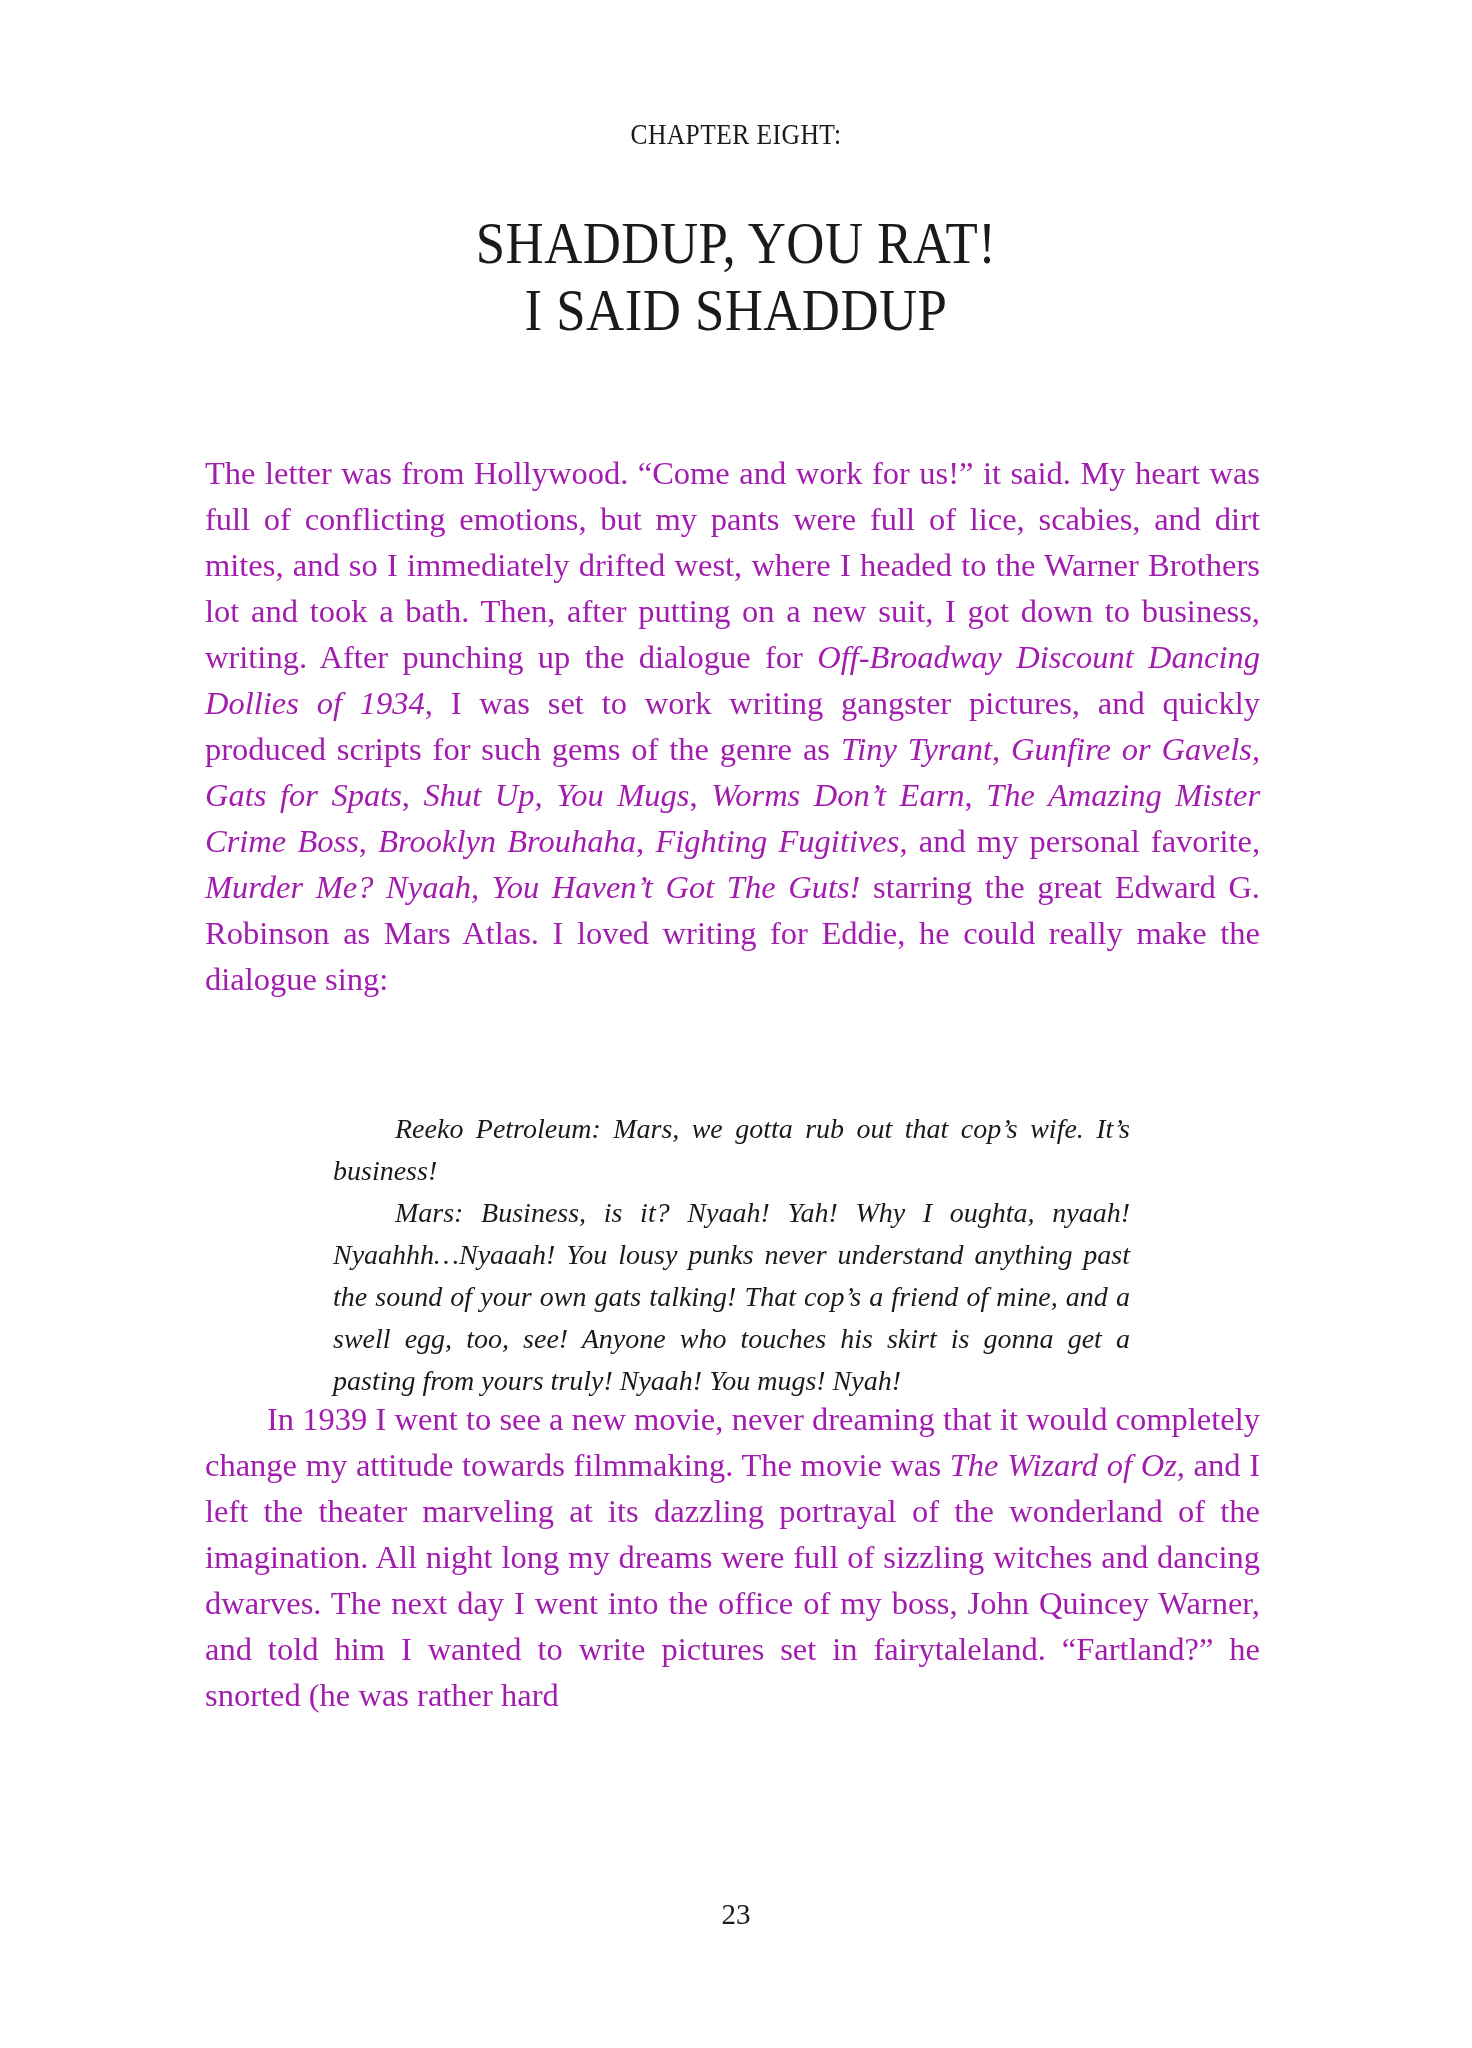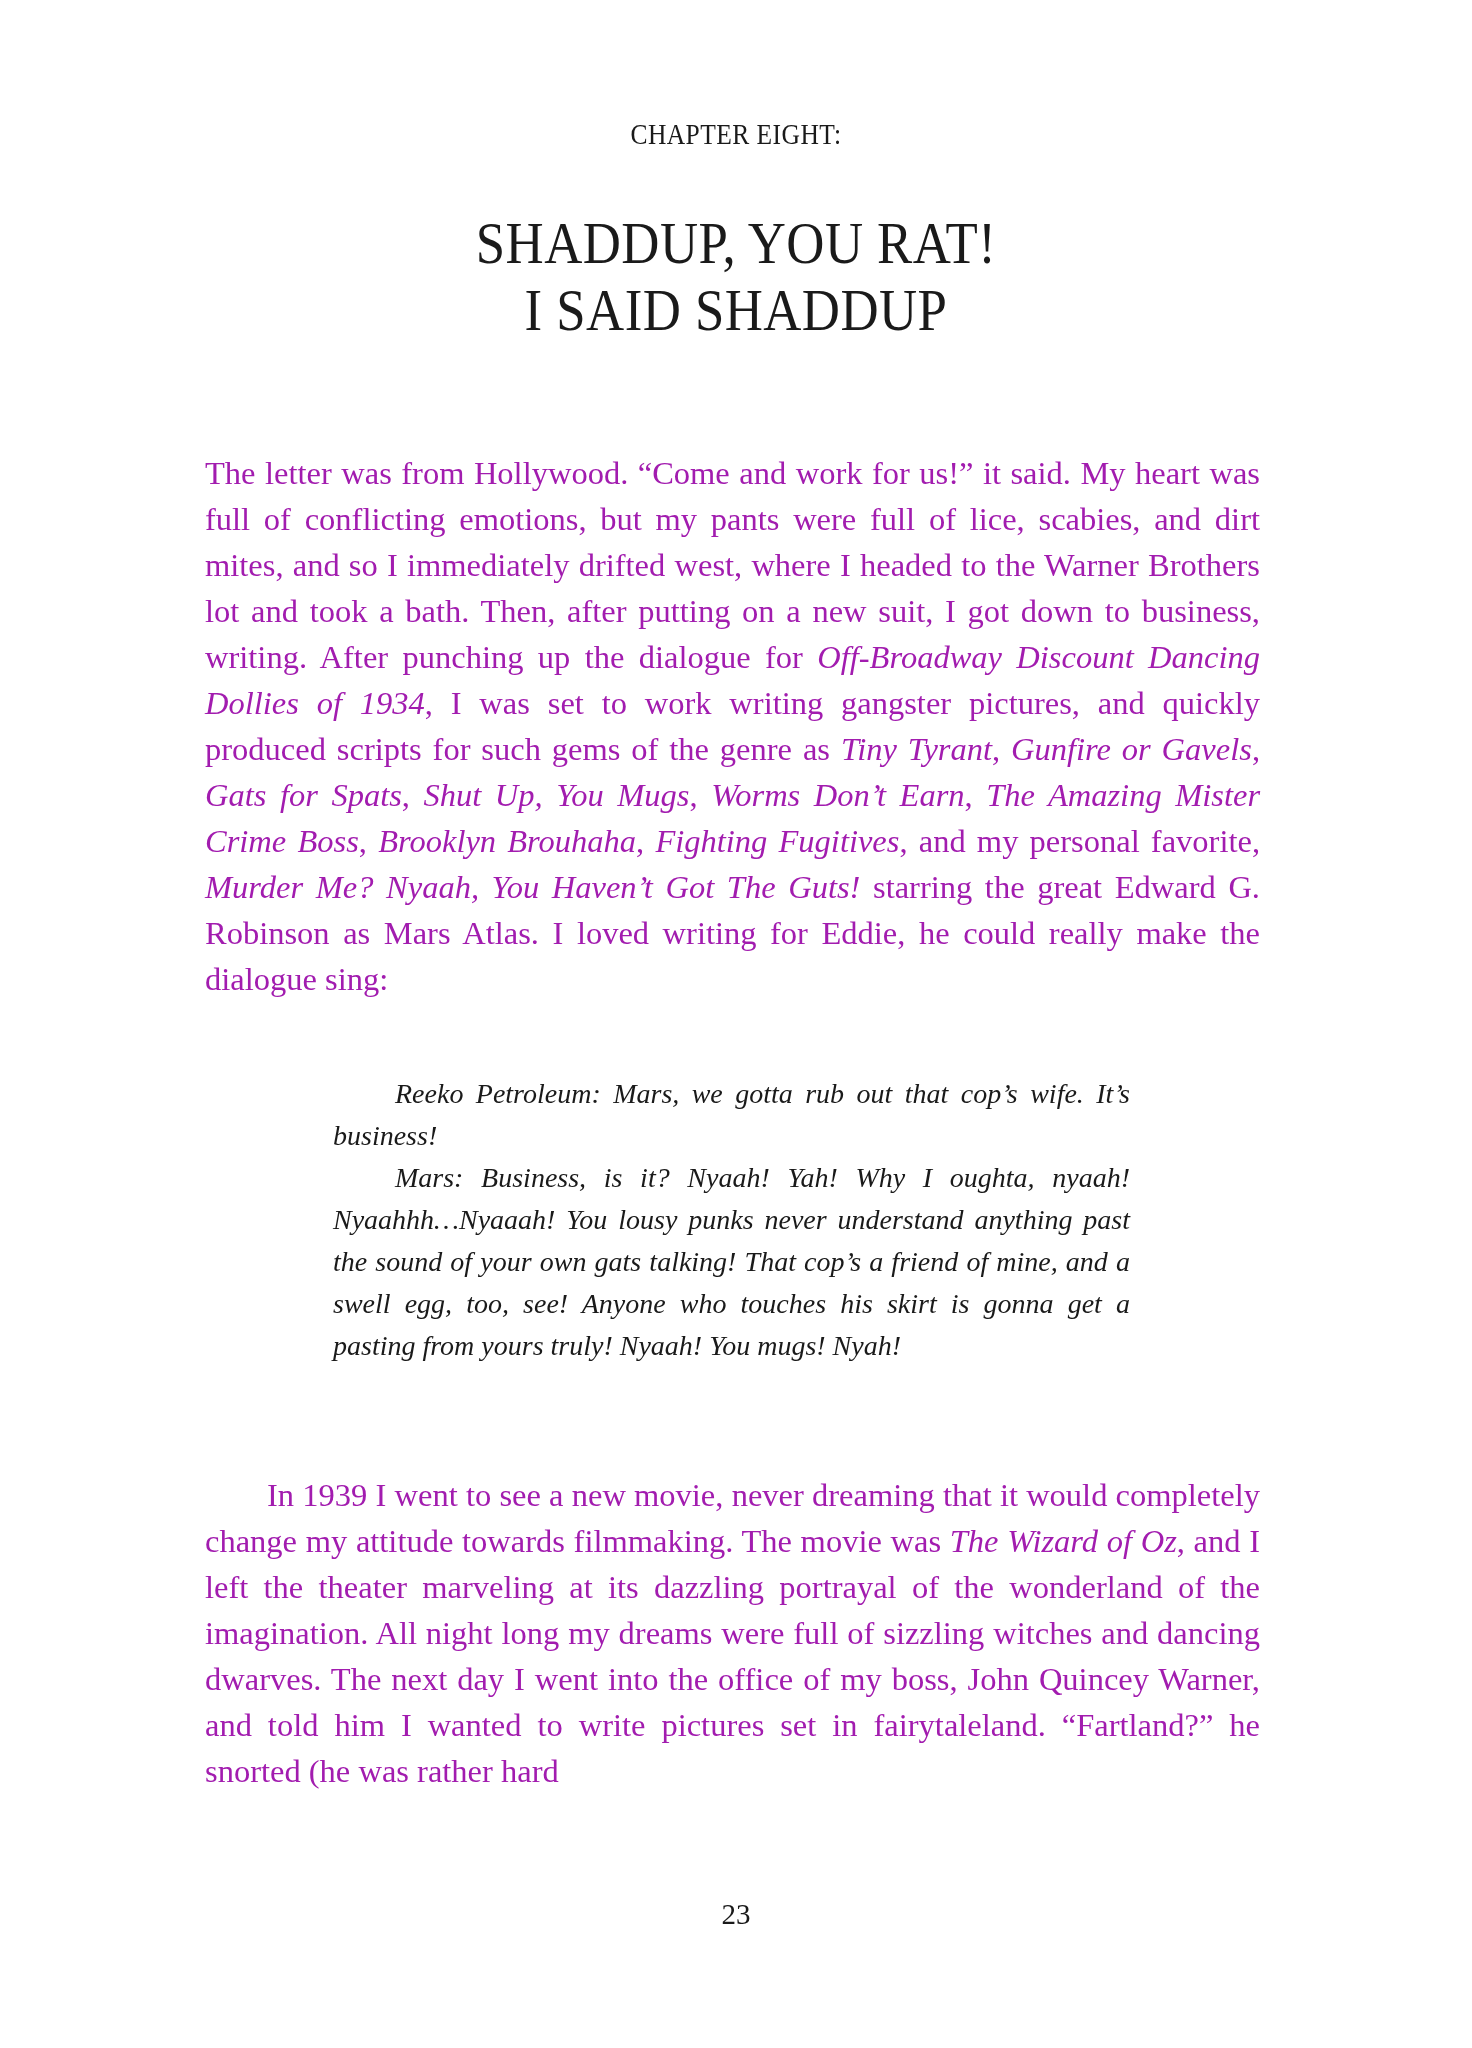--- a/index.html
+++ b/index.html
@@ -53,26 +53,26 @@
       left: 205px;
       width: 1055px;
       font-family: "Liberation Serif", serif;
       font-size: 32.5px;
       line-height: 46px;
       text-align: justify;
       text-align-last: auto;
       color: #a21caf;
     }
     .p1 { top: 450px; }
-    .p2 { top: 1472px; text-indent: 62px; }
+    .p2 { top: 1396px; text-indent: 62px; }
     .body-text em { font-style: italic; }
     .blockquote {
       position: absolute;
       left: 333px;
-      top: 1073px;
+      top: 1108px;
       width: 797px;
       font-family: "Liberation Serif", serif;
       font-style: italic;
       font-size: 28px;
       line-height: 42px;
       text-align: justify;
       color: #1a1a1a;
     }
     .blockquote .bq-para { margin: 0; text-indent: 62px; }
     .page-number {

